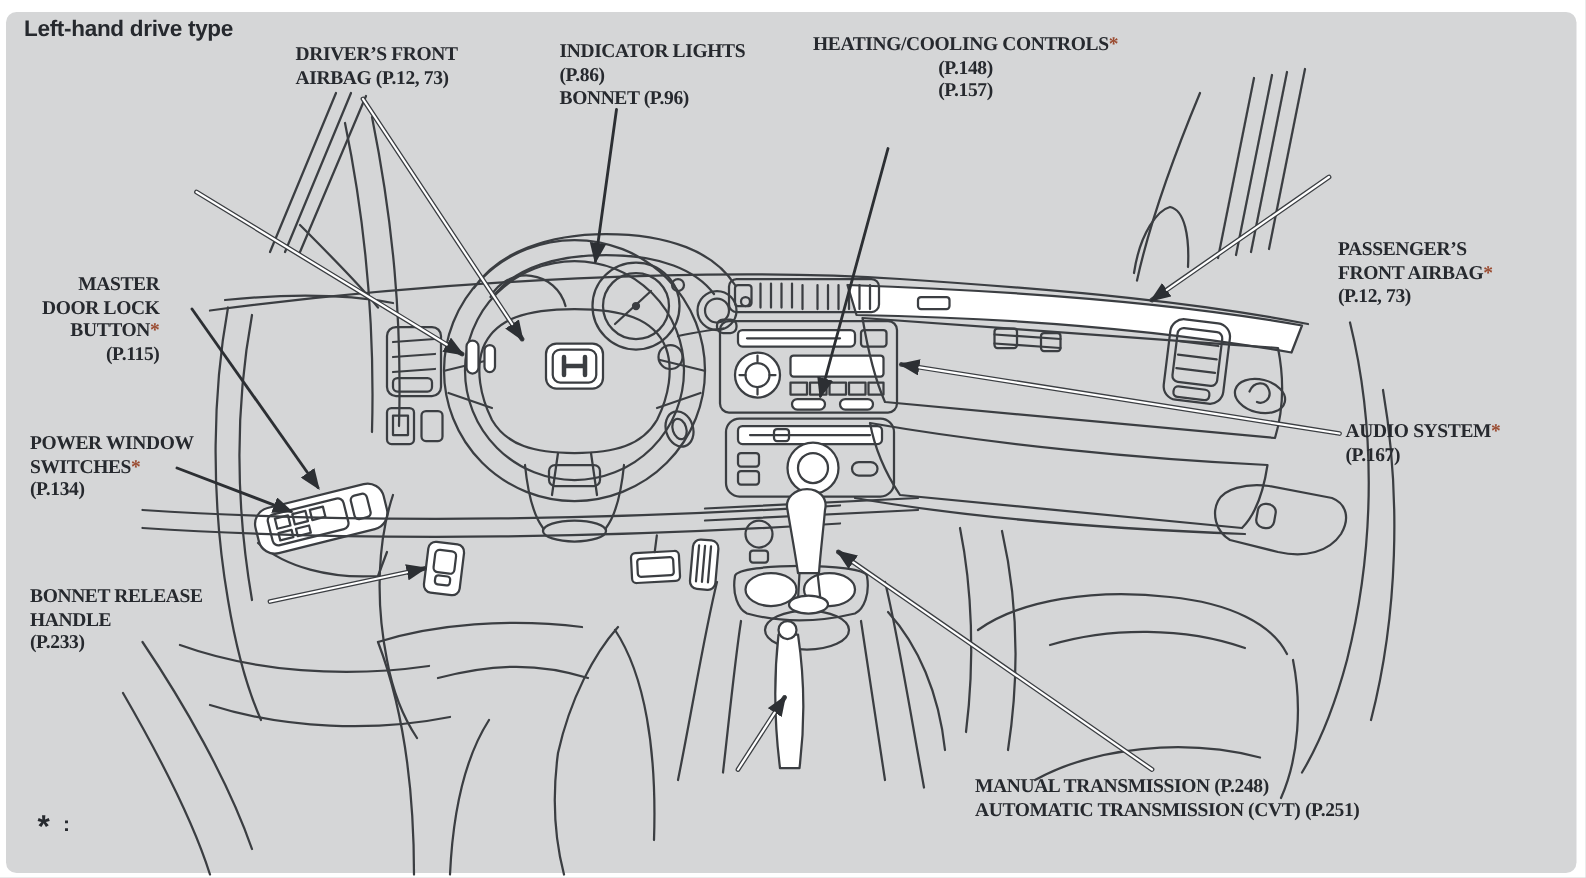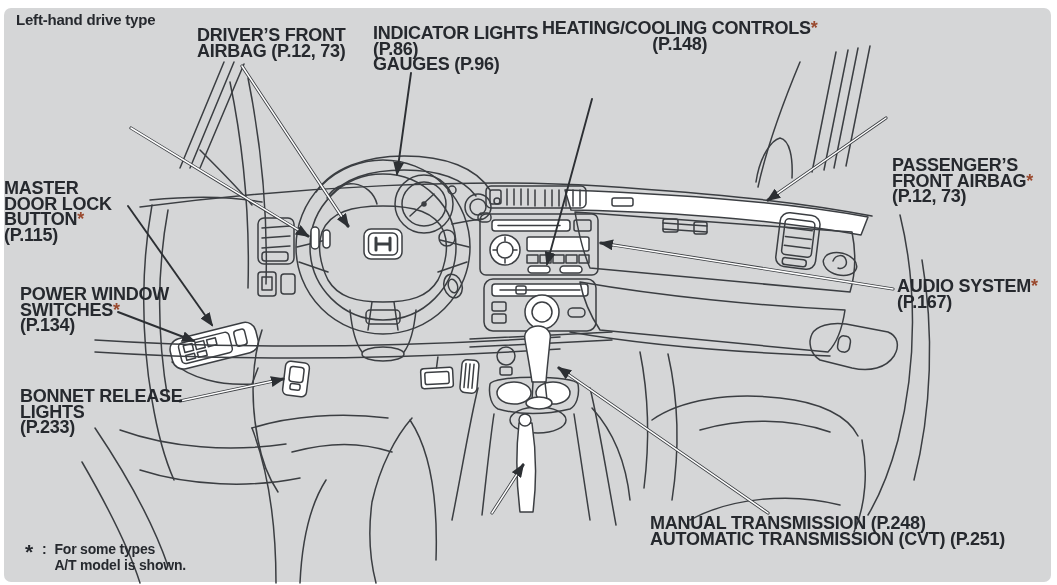--- a/index.html
+++ b/index.html
@@ -11,30 +11,30 @@
     position:absolute;left:4px;top:8px;width:1047px;height:574px;
     background:#d5d6d7;border-radius:7px;
   }
   svg.art{position:absolute;left:0;top:0;width:1057px;height:585px;}
   .labels{position:absolute;left:0;top:0;width:897px;height:585px;}
   .page-title{
     position:absolute;left:16px;top:11px;font-size:15px;font-weight:700;
     color:#26292e;letter-spacing:-0.2px;
   }
   .callout{
-    position:absolute;font-size:18px;font-weight:700;line-height:15.5px;
-    color:#26292e;letter-spacing:-0.25px;white-space:nowrap;
+    position:absolute;font-size:13px;font-weight:700;line-height:15.5px;
+    color:#26292e;letter-spacing:-0.25px;white-space:nowrap;font-family:Liberation Serif, serif;
   }
   .star{color:#9a4a2f;}
   .co-driver{left:197px;top:28px;}
   .co-indicator{left:373px;top:26px;}
   .co-heating{left:542px;top:21px;text-align:center;}
   .co-passenger{left:892px;top:110px;margin-top:48px;}
   .co-remote{left:20px;top:80px;}
-  .co-doorlock{left:4px;top:181px;}
+  .co-doorlock{left:28px;top:181px;text-align:right;}
   .co-window{left:20px;top:287px;}
   .co-bonnet{left:20px;top:389px;}
   .co-audiosys{left:897px;top:279px;}
   .co-parking{left:437px;top:519px;}
   .co-trans{left:650px;top:516px;}
   .footnote{
     position:absolute;left:25px;top:541px;display:flex;
     font-size:14px;font-weight:700;color:#26292e;line-height:16px;letter-spacing:-0.2px;
   }
   .footnote .sym{font-size:21px;line-height:14px;margin-top:4px;}
@@ -322,26 +322,27 @@
   <div class="page-title">Left-hand drive type</div>
 
   <div class="callout co-driver">
     <div>DRIVER’S FRONT</div>
     <div>AIRBAG (P.12, 73)</div>
   </div>
 
   <div class="callout co-indicator">
     <div>INDICATOR LIGHTS</div>
     <div>(P.86)</div>
-    <div>GAUGES (P.96)</div>
+    <div>BONNET (P.96)</div>
   </div>
 
   <div class="callout co-heating">
     <div>HEATING/COOLING CONTROLS<span class="star">*</span></div>
     <div>(P.148)</div>
+    <div>(P.157)</div>
   </div>
 
   <div class="callout co-passenger">
     <div>PASSENGER’S</div>
     <div>FRONT AIRBAG<span class="star">*</span></div>
     <div>(P.12, 73)</div>
   </div>
 
 
   <div class="callout co-doorlock">
@@ -352,36 +353,32 @@
   </div>
 
   <div class="callout co-window">
     <div>POWER WINDOW</div>
     <div>SWITCHES<span class="star">*</span></div>
     <div>(P.134)</div>
   </div>
 
   <div class="callout co-bonnet">
     <div>BONNET RELEASE</div>
-    <div>LIGHTS</div>
+    <div>HANDLE</div>
     <div>(P.233)</div>
   </div>
 
   <div class="callout co-audiosys">
     <div>AUDIO SYSTEM<span class="star">*</span></div>
     <div>(P.167)</div>
   </div>
 
 
   <div class="callout co-trans">
     <div>MANUAL TRANSMISSION (P.248)</div>
     <div>AUTOMATIC TRANSMISSION (CVT) (P.251)</div>
   </div>
 
   <div class="footnote">
     <span class="sym">*</span>
     <span class="colon">:</span>
-    <span>
-      <div>For some types</div>
-      <div>A/T model is shown.</div>
-    </span>
   </div>
 </div>
 
 </body></html>

